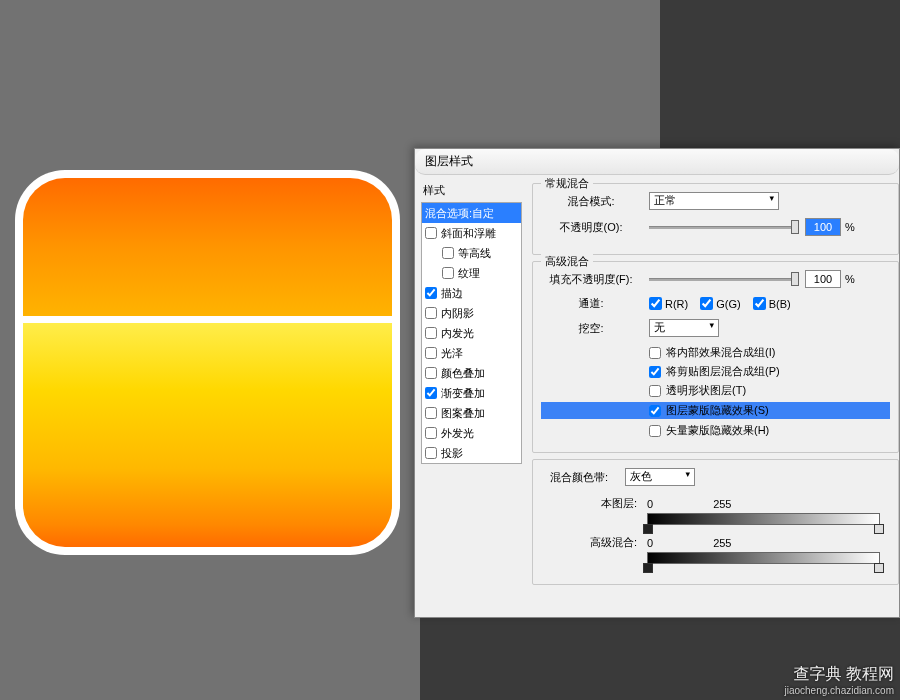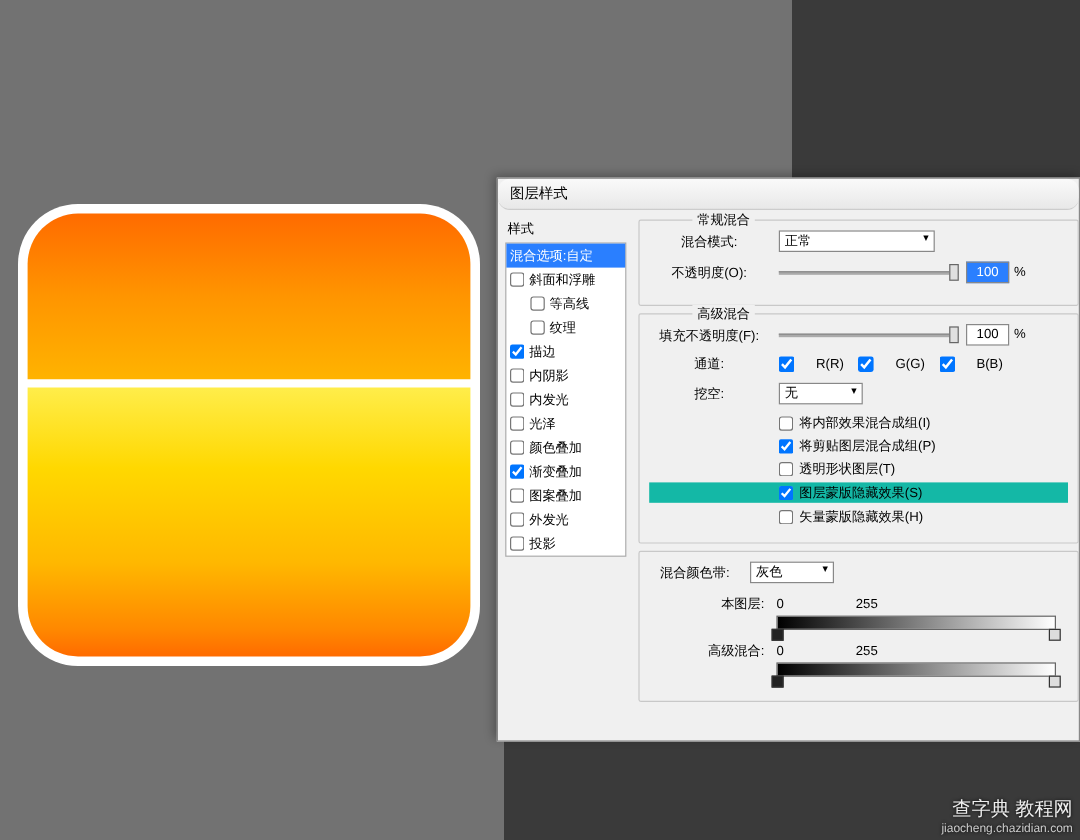--- a/index.html
+++ b/index.html
@@ -37,39 +37,39 @@
     .styles-panel { width: 113px; padding: 8px 6px; }
     .styles-header { font-size: 11px; margin-bottom: 4px; padding-left: 2px; }
     .styles-list { border: 1px solid #aaa; background: #fff; font-size: 11px; }
     .styles-list .row { display: flex; align-items: center; height: 20px; padding: 0 3px; cursor: pointer; }
     .styles-list .row.selected { background: #2a7fff; color: #fff; }
     .styles-list .row.indent { padding-left: 20px; }
     .styles-list input[type="checkbox"] { margin-right: 4px; width: 12px; height: 12px; }
     
     .options-panel { flex: 1; padding: 8px 0 8px 4px; font-size: 11px; }
     .group { border: 1px solid #c8c8c8; border-radius: 2px; margin-bottom: 6px; padding: 8px 8px 10px; position: relative; }
-    .group-title { position: absolute; top: -8px; left: 8px; background: #f0f0f0; padding: 0 4px; font-size: 11px; margin-left: 36px; }
+    .group-title { position: absolute; top: -8px; left: 8px; background: #f0f0f0; padding: 0 4px; font-size: 11px; }
     
     .field-row { display: flex; align-items: center; margin-bottom: 8px; }
     .field-label { width: 100px; text-align: center; margin-right: 8px; white-space: nowrap; }
     .select-box { background: #fff; border: 1px solid #888; height: 18px; width: 130px; padding: 0 4px; display: flex; justify-content: space-between; font-size: 11px; }
     .select-box::after { content: "▾"; font-size: 9px; }
     .slider-track { flex: 1; height: 14px; position: relative; max-width: 150px; }
     .slider-track::before { content: ""; position: absolute; top: 6px; left: 0; right: 0; height: 2px; background: #aaa; border-top: 1px solid #888; }
     .slider-thumb { position: absolute; top: 0; width: 8px; height: 14px; background: #e0e0e0; border: 1px solid #666; }
     .num-input { width: 36px; height: 18px; border: 1px solid #888; background: #fff; text-align: center; font-size: 11px; margin-left: 6px; }
     .num-input.highlight { background: #2a7fff; color: #fff; }
     .pct { margin-left: 4px; }
     
     .check-row { display: flex; align-items: center; margin-bottom: 4px; padding-left: 108px; }
     .check-row input { margin-right: 5px; width: 12px; height: 12px; }
-    .check-row.hl { background: #14b8a6; padding-top: 1px; padding-bottom: 1px; }
+    .check-row.hl { background: #3b82f6; padding-top: 1px; padding-bottom: 1px; }
     
     .channel-checks { display: flex; gap: 12px; align-items: center; }
-    .channel-checks label { display: flex; align-items: center; gap: 18px; }
+    .channel-checks label { display: flex; align-items: center; gap: 3px; }
     
     .blend-band { margin-top: 6px; }
     .band-row { display: flex; align-items: center; margin-bottom: 2px; }
     .band-label { width: 96px; text-align: right; margin-right: 10px; }
     .band-vals { display: flex; gap: 60px; }
     .gradient-bar { height: 12px; margin: 2px 10px 10px 106px; position: relative; background: linear-gradient(90deg, #000 0%, #fff 100%); border: 1px solid #666; }
     .gradient-bar .stop { position: absolute; bottom: -10px; width: 10px; height: 10px; background: #ddd; border: 1px solid #333; }
     .gradient-bar .stop.left { left: -5px; background: #222; }
     .gradient-bar .stop.right { right: -5px; }
     

